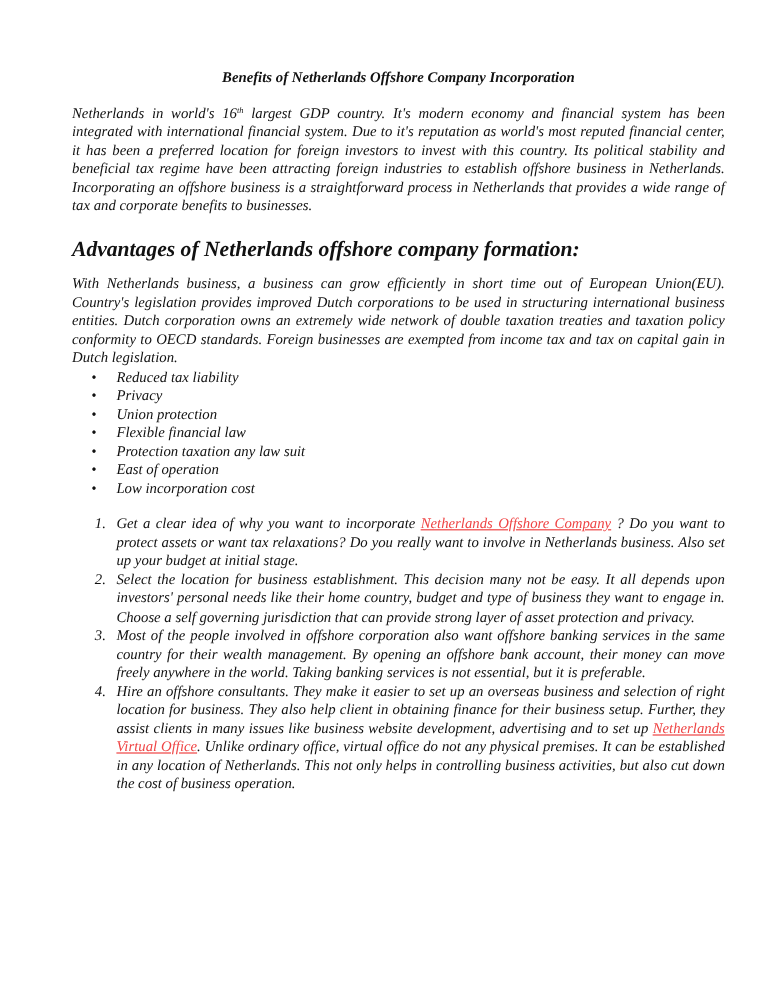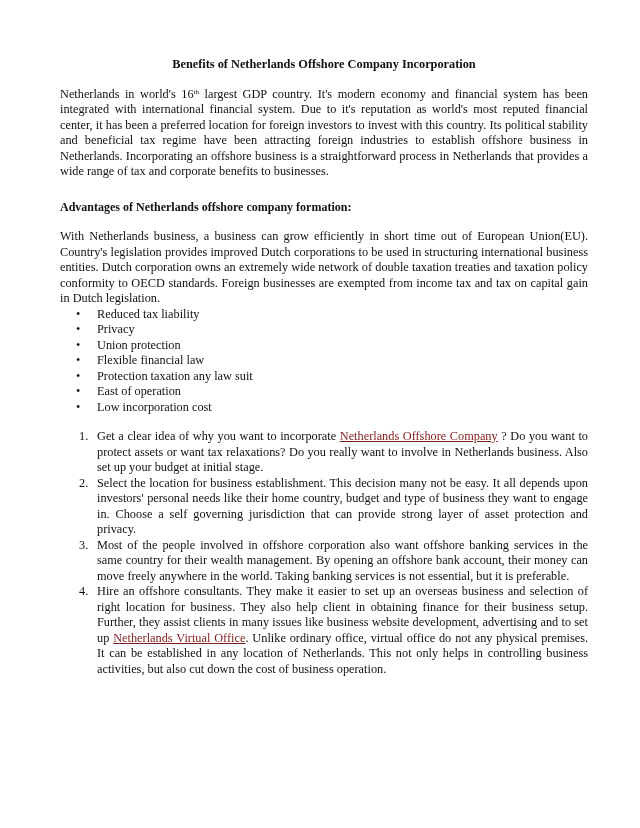--- a/index.html
+++ b/index.html
@@ -12,37 +12,38 @@
       height: 828px;
       overflow: hidden;
       font-family: "Liberation Serif", "DejaVu Serif", serif;
       color: #111111;
     }
     .page {
       position: relative;
       width: 640px;
       height: 688px;
       box-sizing: border-box;
-      padding: 57px 52px 0 60px;
+      padding: 57px 36px 0 60px;
       font-size: 12.3px;
       line-height: 15.5px;
+      font-style: italic;
     }
     .title {
       text-align: center;
       font-weight: bold;
       font-size: 12.3px;
       margin: 0 0 14px 0;
     }
     p {
       margin: 0;
       text-align: justify;
     }
     .intro { margin-bottom: 20px; }
     h2 {
-      font-size: 12px;
+      font-size: 18px;
       font-weight: bold;
       margin: 0 0 14px 0;
     }
     .adv-para { margin-bottom: 0; }
     ul.bullets {
       list-style: none;
       margin: 0 0 14px 0;
       padding: 0;
     }
     ul.bullets li {
@@ -64,21 +65,21 @@
       position: relative;
       padding-left: 37px;
       text-align: justify;
     }
     ol.steps li .num {
       position: absolute;
       left: 19px;
       top: 0;
     }
     a.link {
-      color: #7f1d1d;
+      color: #ef4444;
       text-decoration: underline;
       margin-top: 24px;
     }
     sup {
       font-size: 7px;
       line-height: 0;
       vertical-align: 4px;
     }
     .footer-line {
       text-align: justify;

